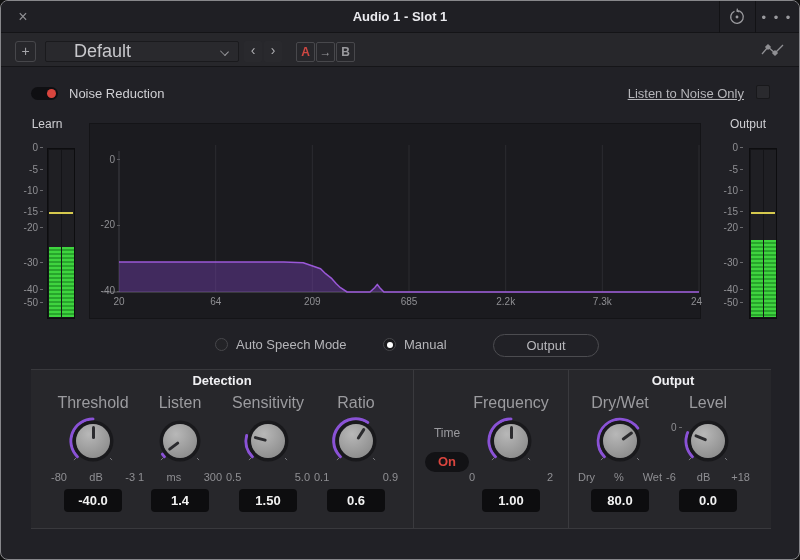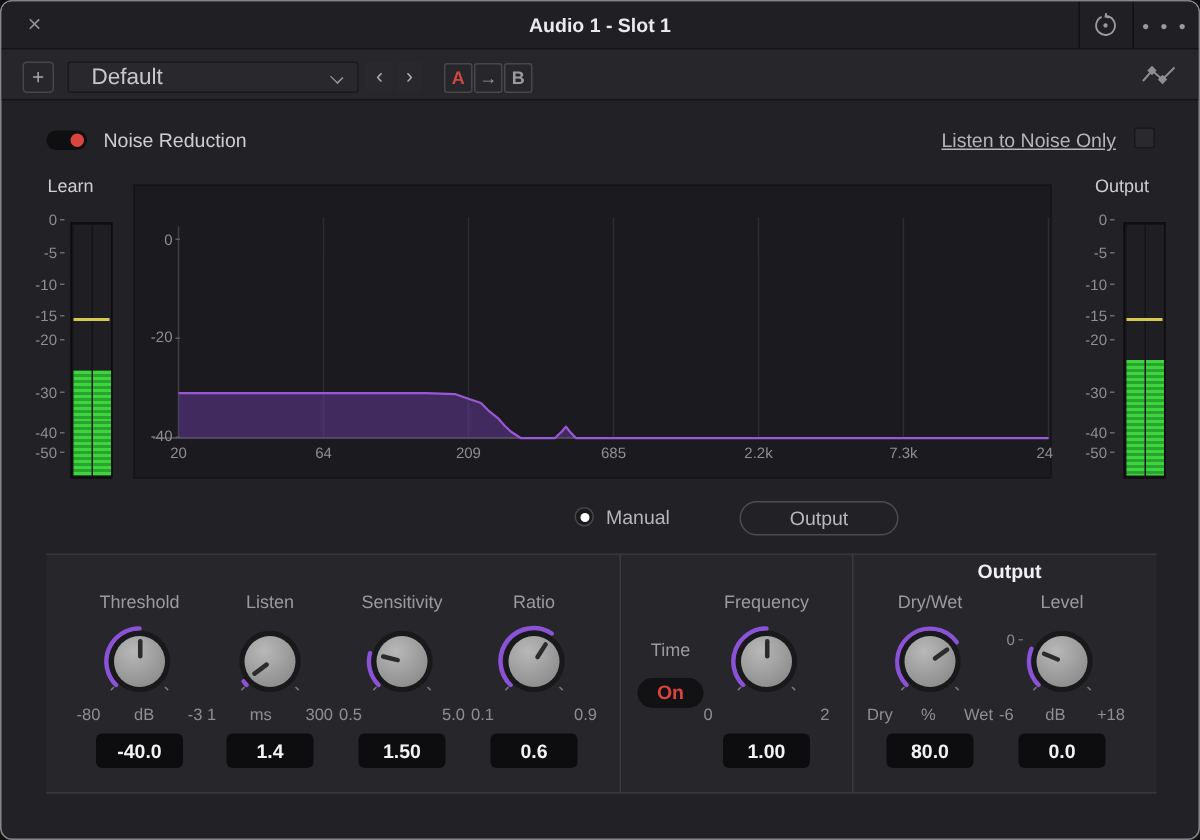--- a/index.html
+++ b/index.html
@@ -22,21 +22,21 @@
   .menu-dots { color: #9a9a9e; font-size: 13px; letter-spacing: 2px; }
 
   
   .toolbar { position: absolute; left: 0; top: 32px; width: 100%; height: 34px;
     background: #27272b; border-bottom: 1px solid #151518; }
   .add-btn { position: absolute; left: 14px; top: 40px; width: 21px; height: 21px;
     border: 1px solid #47474b; border-radius: 3px; color: #a6a6aa; font-size: 14px;
     line-height: 19px; text-align: center; }
   .preset-dd { position: absolute; left: 44px; top: 40px; width: 194px; height: 21px;
     background: #29292d; border: 1px solid #1a1a1d; border-radius: 2px;
-    color: #c8c8cc; font-size: 15px; line-height: 19px; padding-left: 15px; }
+    color: #c8c8cc; font-size: 18px; line-height: 19px; padding-left: 28px; }
   .dd-chevron { position: absolute; right: 10px; top: 6px; width: 7px; height: 7px;
     border-right: 1.5px solid #9a9a9e; border-bottom: 1.5px solid #9a9a9e; transform: rotate(45deg) scaleY(0.8); }
   .nav-btn { position: absolute; top: 40px; width: 18px; height: 21px; background: #29292d;
     border-radius: 2px; color: #b0b0b4; font-size: 14px; line-height: 19px; text-align: center; }
   .ab-group { position: absolute; left: 295px; top: 41px; height: 20px; display: flex; }
   .ab-cell { width: 19px; height: 20px; border: 1px solid #48484c; border-radius: 2px;
     margin-right: 1px; font-size: 12px; font-weight: bold; line-height: 18px; text-align: center; color: #9a9a9e; }
   .ab-a { color: #cf4742; }
 
   
@@ -76,21 +76,21 @@
     line-height: 21px; text-align: center; }
 
   
   .panel { position: absolute; left: 30px; top: 368px; width: 740px; height: 160px;
     background: #27272b; border-top: 1px solid #39393d; border-bottom: 1px solid #39393d; }
   .panel-divider { position: absolute; top: 0; width: 1px; height: 158px; background: #3a3a3e; }
   .section-title { position: absolute; top: 372px; width: 140px; text-align: center;
     font-size: 13px; font-weight: bold; color: #f0f0f3; }
 
   .knob-col { position: absolute; width: 90px; top: 393px; text-align: center; }
-  .knob-label { font-size: 12px; color: #9b9b9f; height: 18px; }
+  .knob-label { font-size: 16px; color: #9b9b9f; height: 18px; }
   .knob-box { position: relative; width: 56px; height: 56px; margin: 1px auto 0; }
   .knob-box svg { position: absolute; left: 0; top: 0; }
   .knob-face { position: absolute; left: 11px; top: 11px; width: 34px; height: 34px; border-radius: 50%;
     background: radial-gradient(circle at 38% 30%, #b8b8b8, #8e8e8e 78%);
     box-shadow: 0 0 0 3.5px #19191c; }
   .knob-pointer { position: absolute; left: 15.5px; top: 2px; width: 3px; height: 13px;
     background: #2b2b2e; border-radius: 2px; transform-origin: 1.5px 15px; }
   .knob-range { display: flex; justify-content: space-between; padding: 0 3px;
     font-size: 11px; color: #8f8f93; height: 15px; align-items: center; }
   .knob-value { width: 58px; height: 23px; margin: 5px auto 0; background: #0d0d0f;
@@ -213,30 +213,35 @@
         <text x="125.7" y="181" text-anchor="middle" font-size="10" fill="#8f8f93" font-family="Liberation Sans, sans-serif">64</text>
         <text x="222.3" y="181" text-anchor="middle" font-size="10" fill="#8f8f93" font-family="Liberation Sans, sans-serif">209</text>
         <text x="319.0" y="181" text-anchor="middle" font-size="10" fill="#8f8f93" font-family="Liberation Sans, sans-serif">685</text>
         <text x="415.7" y="181" text-anchor="middle" font-size="10" fill="#8f8f93" font-family="Liberation Sans, sans-serif">2.2k</text>
         <text x="512.3" y="181" text-anchor="middle" font-size="10" fill="#8f8f93" font-family="Liberation Sans, sans-serif">7.3k</text>
         <text x="609.0" y="181" text-anchor="middle" font-size="10" fill="#8f8f93" font-family="Liberation Sans, sans-serif">24k</text>
         <path d="M 29.0 168 L 29.0 138.1 L 193.8 138.1 L 213.2 138.7 L 230.6 144.7 L 235.6 149.7 L 241.9 154.7 L 246.3 159.7 L 250.5 163.7 L 257.1 168.0 L 280.0 168.0 L 284.6 163.7 L 287.3 160.4 L 289.8 163.7 L 293.9 168.0 L 609.0 168.0 L 609.0 168 Z" fill="rgba(112,62,170,0.45)" stroke="none"></path>
         <path d="M 29.0 138.1 L 193.8 138.1 L 213.2 138.7 L 230.6 144.7 L 235.6 149.7 L 241.9 154.7 L 246.3 159.7 L 250.5 163.7 L 257.1 168.0 L 280.0 168.0 L 284.6 163.7 L 287.3 160.4 L 289.8 163.7 L 293.9 168.0 L 609.0 168.0 " fill="none" stroke="#9a58d8" stroke-width="1.5" stroke-linejoin="round"></path>
       </svg></div>
 
+  <div class="radio-item" style="left:214px">
+    <span class="radio-dot" id="radio-0"></span>
+    <span>Auto Speech Mode</span>
+  </div>
   <div class="radio-item" style="left:382px">
     <span class="radio-dot selected" id="radio-1"></span>
     <span>Manual</span>
   </div>
   <div class="learn-btn">Output</div>
 
   <div class="panel">
     <div class="panel-divider" style="left:382px"></div>
     <div class="panel-divider" style="left:537px"></div>
   </div>
+  <div class="section-title" style="left:151px">Detection</div>
   <div class="section-title" style="left:602px">Output</div>
 
   <div class="time-label">Time</div>
   <div class="on-btn" id="time-on-btn" style="color: rgb(217, 69, 62);">On</div>
 
   <div id="knobs-root">
       <div class="knob-col" style="left: 47px;">
         <div class="knob-label">Threshold</div>
         <div class="knob-box">
           <svg width="56" height="56" viewBox="0 0 56 56">

